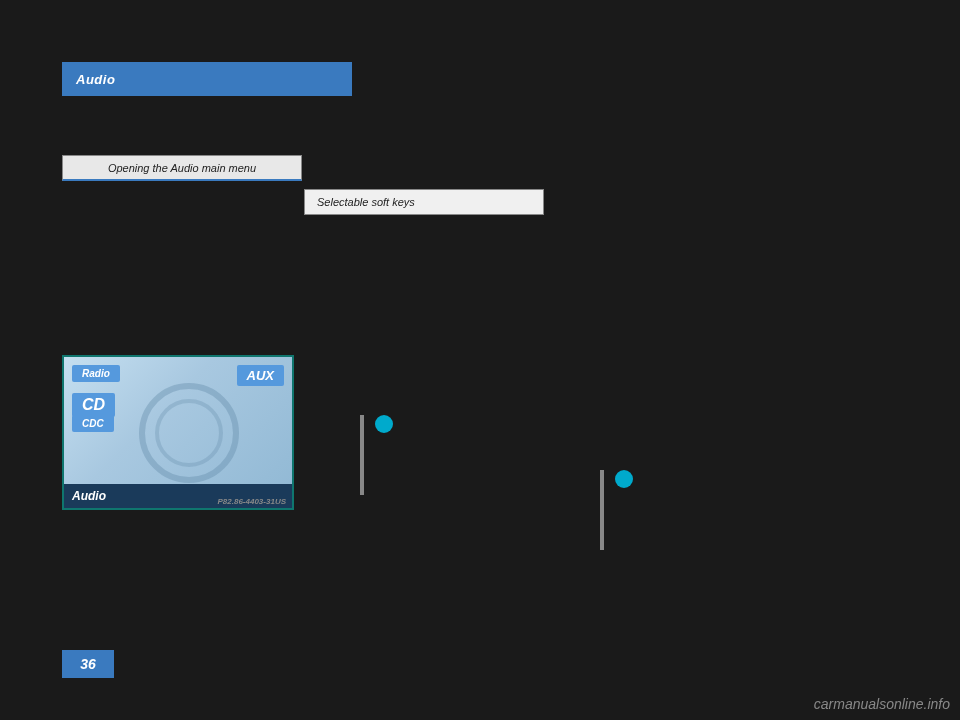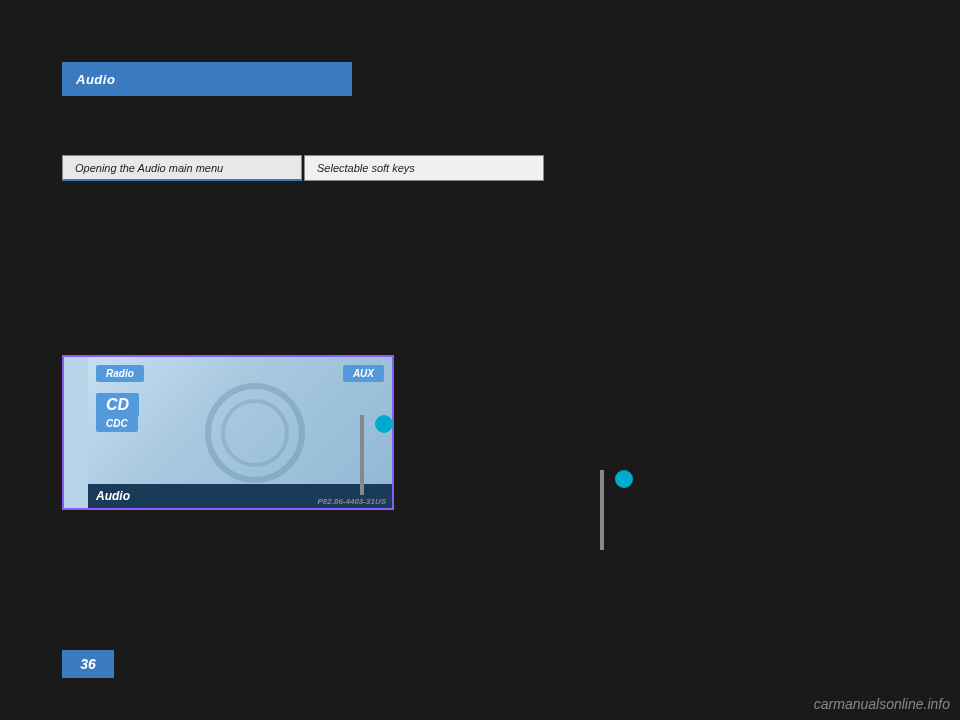--- a/index.html
+++ b/index.html
@@ -60,41 +60,42 @@
     }
 
     .tab-item span {
       font-size: 11px;
       color: #222;
       font-weight: normal;
     }
 
     .tab-item:first-child {
       min-width: 240px;
+      justify-content: center;
     }
 
     .tab-item:nth-child(2) {
       min-width: 240px;
+      margin-top: 34px;
     }
 
     .tab-item:nth-child(3) {
       min-width: 200px;
     }
 
     
     .car-display {
       position: absolute;
       top: 355px;
       left: 62px;
-      width: 332px;
+      width: 232px;
       height: 155px;
       background-color: #b8d4e8;
-      border: 2px solid #8b5cf6;
+      border: 2px solid #0f766e;
       overflow: hidden;
-      padding-left: 24px;
     }
 
     .car-display-inner {
       width: 100%;
       height: 100%;
       position: relative;
       background: linear-gradient(135deg, #c5dff0 0%, #a8c8e0 40%, #90b8d4 100%);
     }
 
     
@@ -110,21 +111,21 @@
       border-radius: 2px;
     }
 
     
     .display-aux-btn {
       position: absolute;
       top: 8px;
       right: 8px;
       background-color: #5599dd;
       color: white;
-      font-size: 10px;
+      font-size: 13px;
       font-weight: bold;
       padding: 3px 10px;
       border-radius: 2px;
     }
 
     
     .display-cd-btn {
       position: absolute;
       top: 36px;
       left: 8px;

